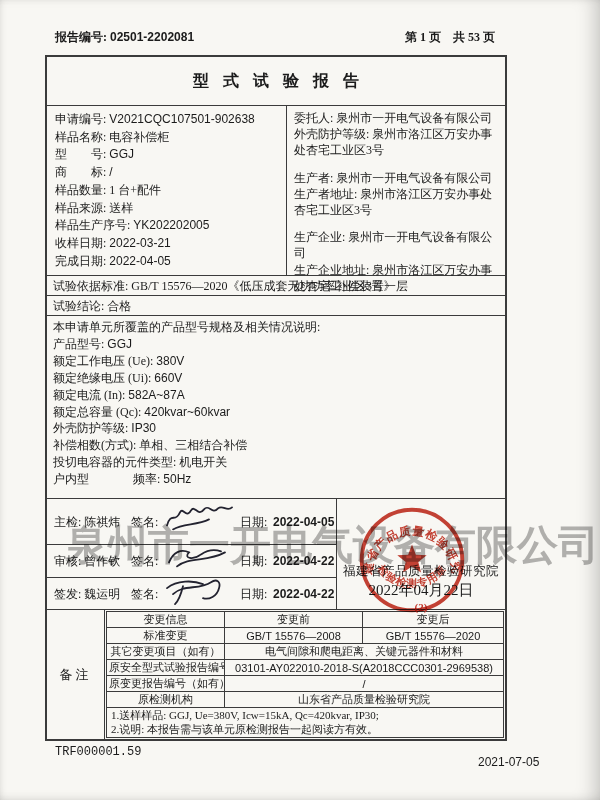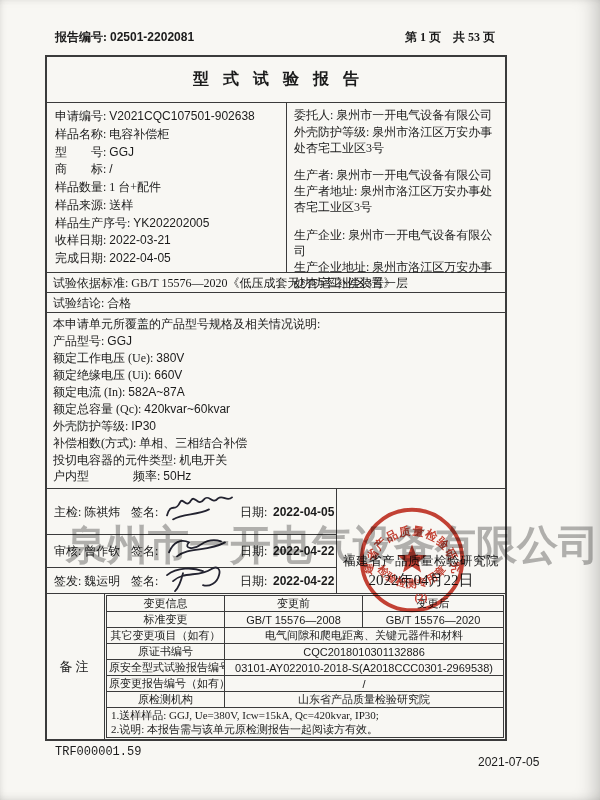--- a/index.html
+++ b/index.html
@@ -208,24 +208,20 @@
           <tr>
             <td>标准变更</td>
             <td class="val">GB/T 15576—2008</td>
             <td class="val">GB/T 15576—2020</td>
           </tr>
           <tr>
             <td>其它变更项目（如有）</td>
             <td colspan="2">电气间隙和爬电距离、关键元器件和材料</td>
           </tr>
           <tr>
-            <td>原证书编号</td>
-            <td colspan="2" class="val">CQC2018010301132886</td>
-          </tr>
-          <tr>
             <td>原安全型式试验报告编号</td>
             <td colspan="2" class="val">03101-AY022010-2018-S(A2018CCC0301-2969538)</td>
           </tr>
           <tr>
             <td>原变更报告编号（如有）</td>
             <td colspan="2" class="val">/</td>
           </tr>
           <tr>
             <td>原检测机构</td>
             <td colspan="2">山东省产品质量检验研究院</td>

